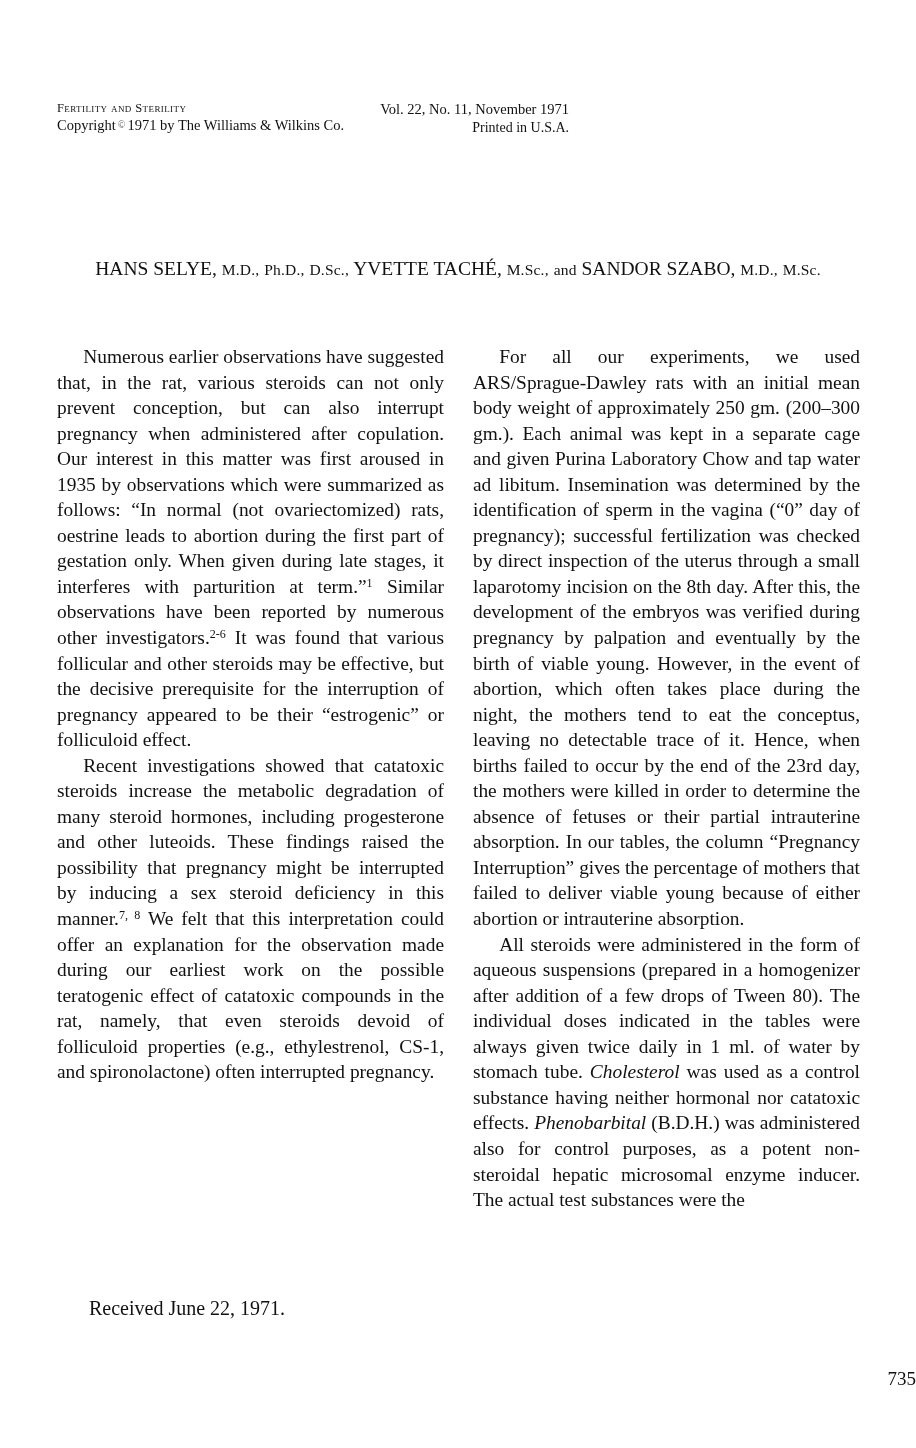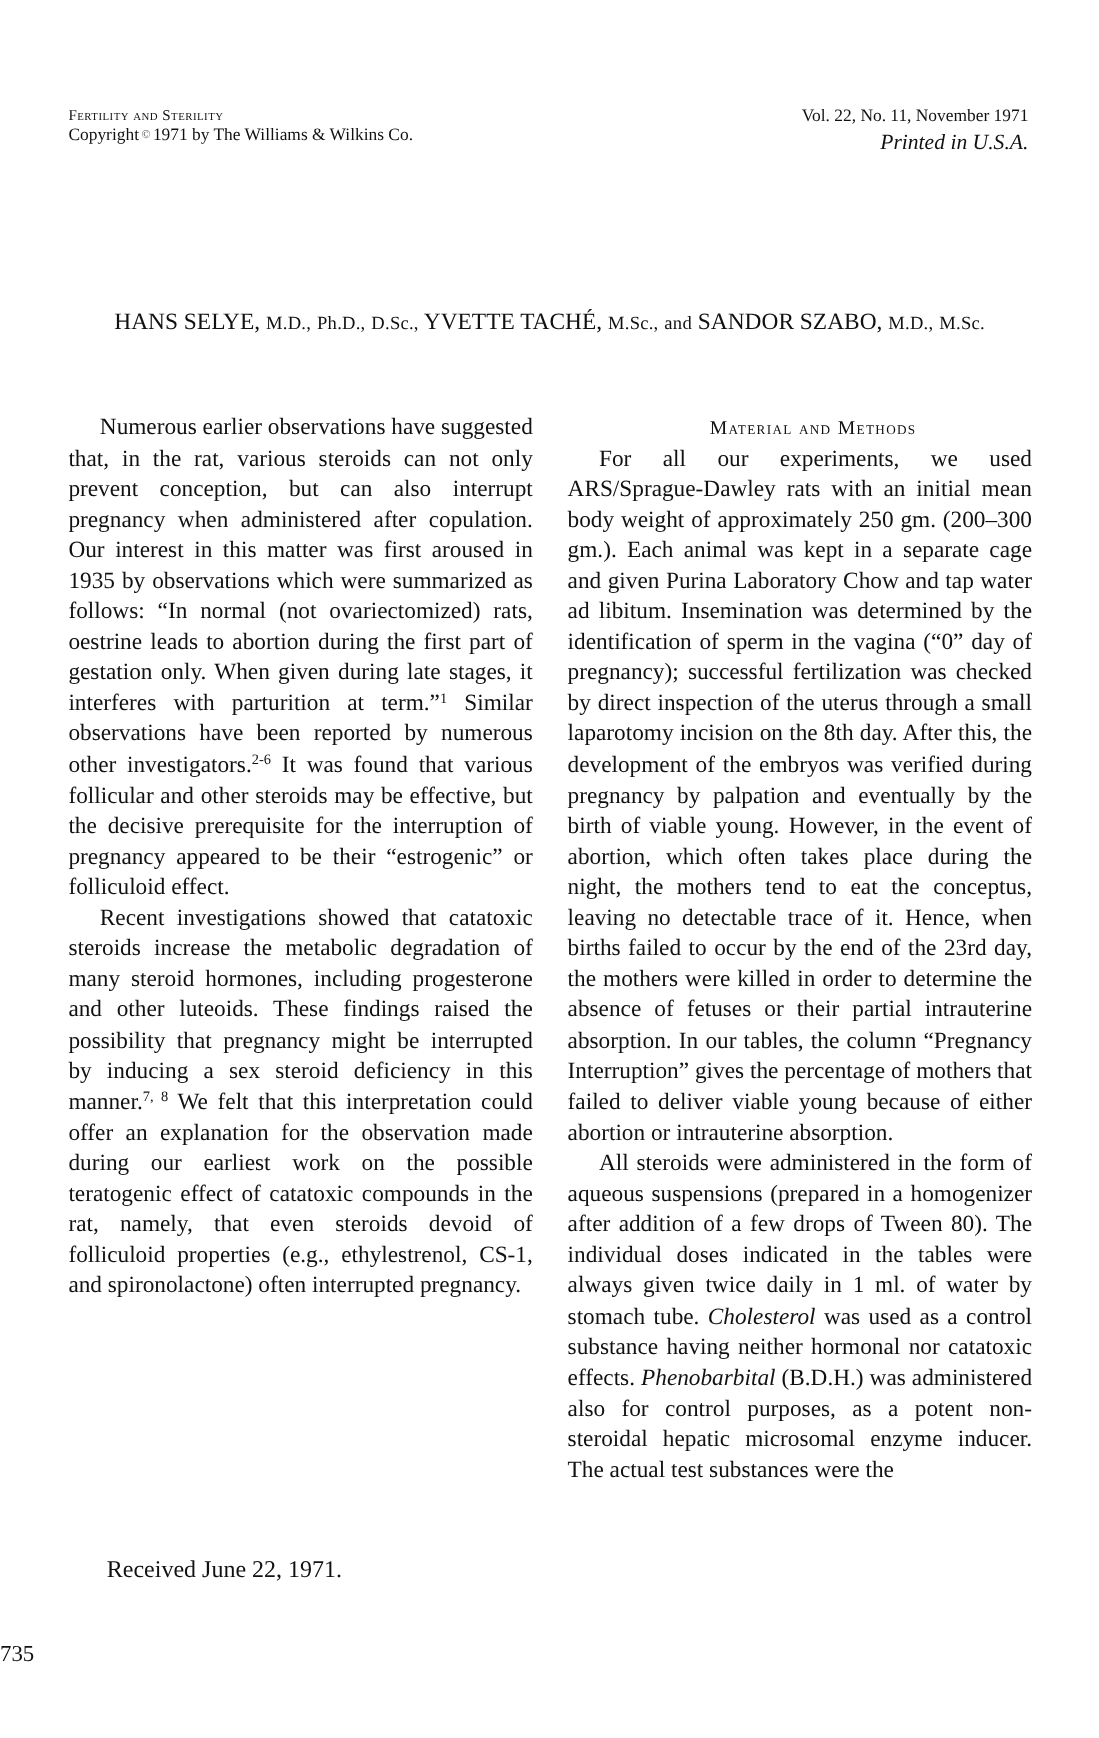--- a/index.html
+++ b/index.html
@@ -22,24 +22,24 @@
     position: absolute;
     left: 0; top: 0;
     width: 916px;
     height: 1448px;
   }
 
   
   .masthead {
     position: absolute;
     left: 57px;
-    top: 88px;
+    top: 100px;
     width: 800px;
     display: flex;
-    justify-content: space-between;
+    justify-content: flex-start;
     align-items: flex-start;
   }
   .masthead-left {
     text-align: left;
     line-height: 1.28;
   }
   .masthead-right {
     text-align: right;
     line-height: 1.28;
     margin-left: 36px;
@@ -58,22 +58,21 @@
     font-size: 10px;
     vertical-align: 2px;
     color: #5a5a5a;
     margin: 0 2px;
   }
   .volume-line {
     font-size: 14.5px;
     white-space: nowrap;
   }
   .printed-line {
-    font-size: 18px;
-    font-style: italic;
+    font-size: 14px;
     white-space: nowrap;
   }
 
   
   .article-title {
     position: absolute;
     left: 0;
     top: 196px;
     width: 916px;
     text-align: center;
@@ -161,21 +160,21 @@
     text-indent: 1.6em;
     line-height: 1.2;
   }
 
   
   .folio {
     position: absolute;
     left: 0;
     top: 1368px;
     width: 916px;
-    text-align: left;
+    text-align: right;
     font-size: 19px;
   }
 </style>
 </head>
 <body>
 
 <div class="page">
 
   <div class="masthead">
     <div class="masthead-left">
@@ -206,21 +205,20 @@
   <div class="columns">
 
     <div class="col col-left">
       <p><span>Numerous earlier observations have suggested that, in the rat, various steroids can not only prevent conception, but can also interrupt pregnancy when administered after copulation. Our interest in this matter was first aroused in 1935 by observations which were summarized as follows: “In normal (not ovariectomized) rats, oestrine leads to abortion during the first part of gestation only. When given during late stages, it interferes with parturition at term.”</span><sup>1</sup><span> Similar observations have been reported by numerous other investigators.</span><sup>2-6</sup><span> It was found that various follicular and other steroids may be effective, but the decisive prerequisite for the interruption of pregnancy appeared to be their “estrogenic” or folliculoid effect.</span></p>
 
       <p><span>Recent investigations showed that catatoxic steroids increase the metabolic degradation of many steroid hormones, including progesterone and other luteoids. These findings raised the possibility that pregnancy might be interrupted by inducing a sex steroid deficiency in this manner.</span><sup>7, 8</sup><span> We felt that this interpretation could offer an explanation for the observation made during our earliest work on the possible teratogenic effect of catatoxic compounds in the rat, namely, that even steroids devoid of folliculoid properties (e.g., ethylestrenol, CS-1, and spironolactone) often interrupted pregnancy.</span></p>
 
     </div>
 
     <div class="col col-right">
-      <p class="section-head">Material and Methods</p>
 
       <p>For all our experiments, we used ARS/Sprague-Dawley rats with an initial mean body weight of approximately 250 gm. (200–300 gm.). Each animal was kept in a separate cage and given Purina Laboratory Chow and tap water ad libitum. Insemination was determined by the identification of sperm in the vagina (“0” day of pregnancy); successful fertilization was checked by direct inspection of the uterus through a small laparotomy incision on the 8th day. After this, the development of the embryos was verified during pregnancy by palpation and eventually by the birth of viable young. However, in the event of abortion, which often takes place during the night, the mothers tend to eat the conceptus, leaving no detectable trace of it. Hence, when births failed to occur by the end of the 23rd day, the mothers were killed in order to determine the absence of fetuses or their partial intrauterine absorption. In our tables, the column “Pregnancy Interruption” gives the percentage of mothers that failed to deliver viable young because of either abortion or intrauterine absorption.</p>
 
       <p><span>All steroids were administered in the form of aqueous suspensions (prepared in a homogenizer after addition of a few drops of Tween 80). The individual doses indicated in the tables were always given twice daily in 1 ml. of water by stomach tube. </span><i>Cholesterol</i><span> was used as a control substance having neither hormonal nor catatoxic effects. </span><i>Phenobarbital</i><span> (B.D.H.) was administered also for control purposes, as a potent non-steroidal hepatic microsomal enzyme inducer. The actual test substances were the</span></p>
     </div>
 
   </div>
 
   <div class="received">Received June 22, 1971.</div>
 

